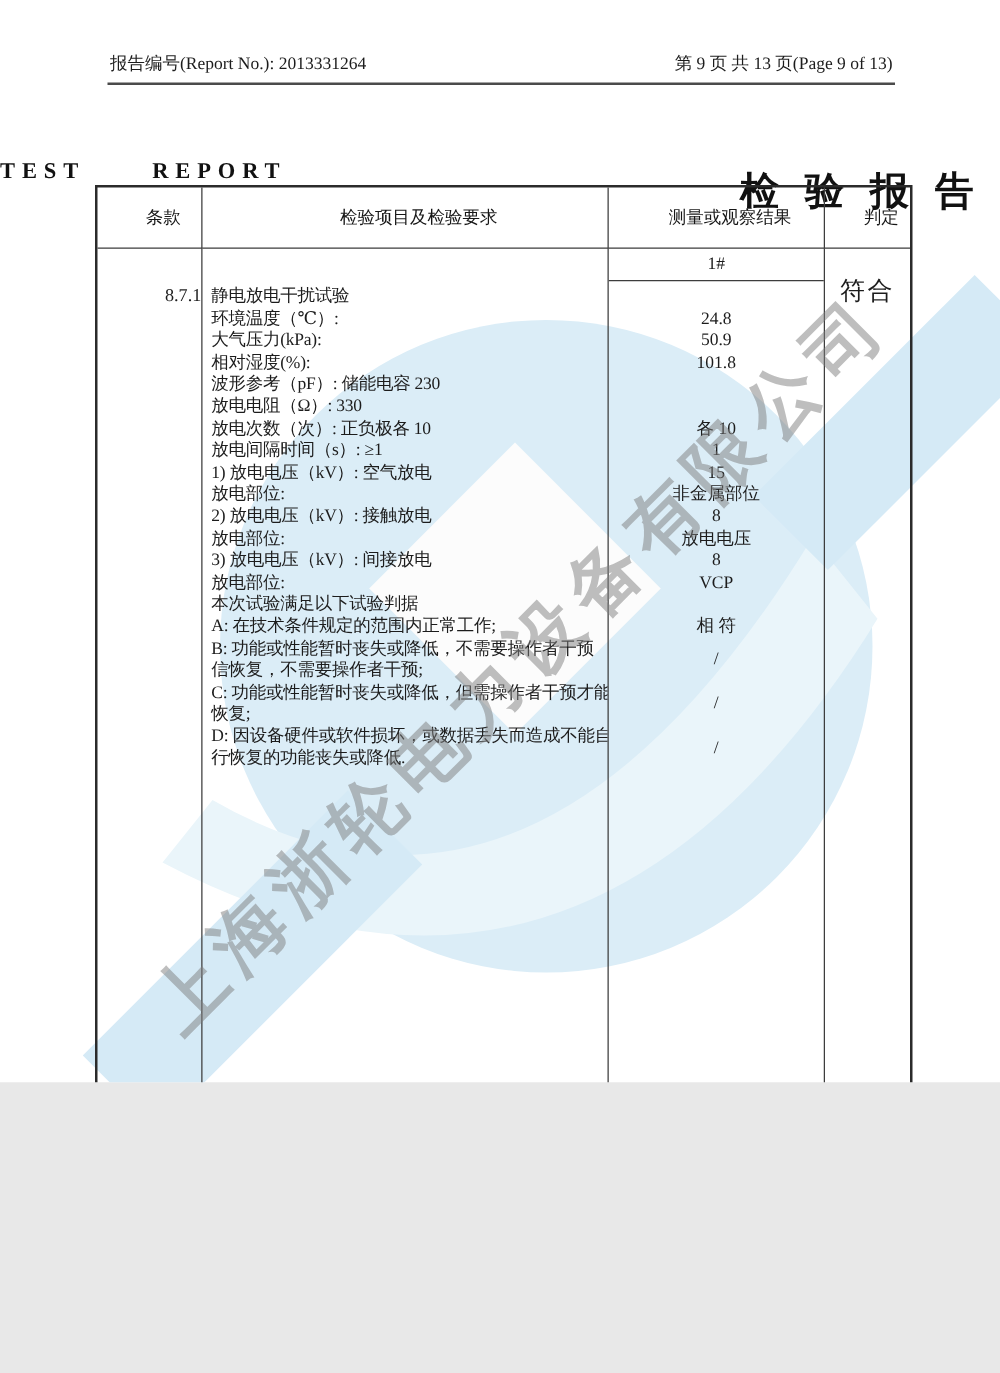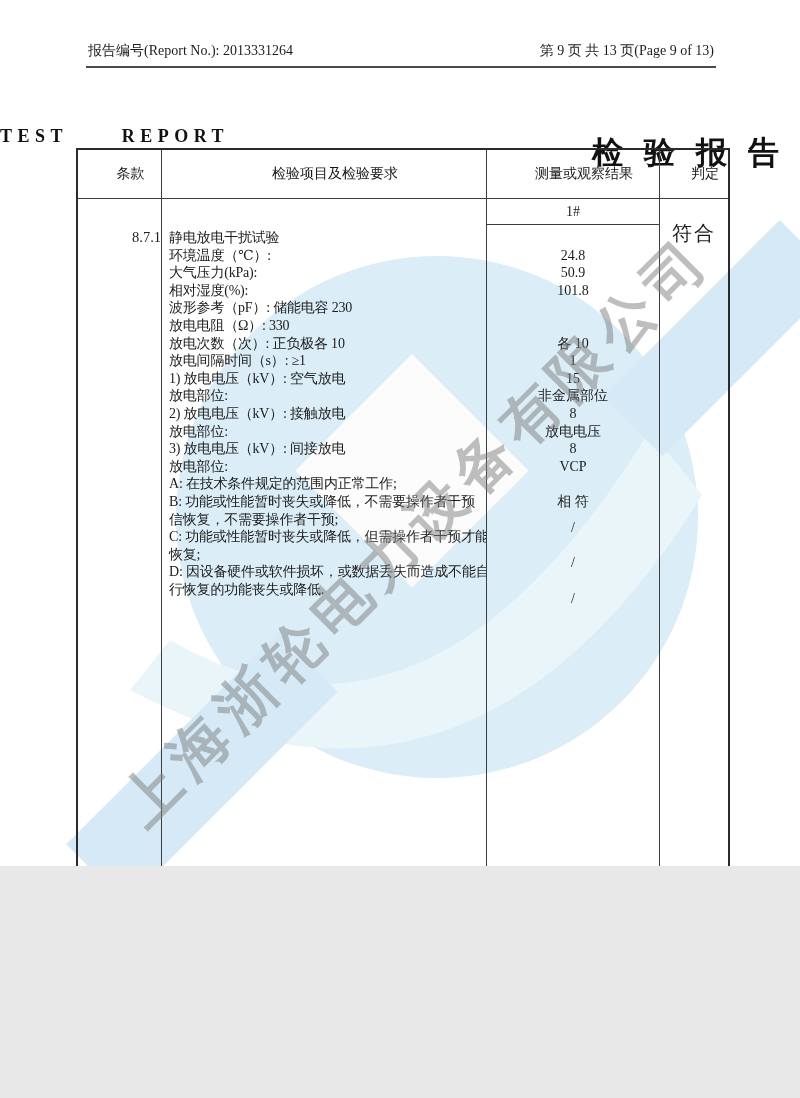--- a/index.html
+++ b/index.html
@@ -105,20 +105,21 @@
       <div class="ln"><span>波形参考（pF）: 储能电容 230</span></div>
       <div class="ln"><span>放电电阻（Ω）: 330</span></div>
       <div class="ln"><span>放电次数（次）: 正负极各 10</span></div>
       <div class="ln"><span>放电间隔时间（s）: ≥1</span></div>
       <div class="ln"><span>1) 放电电压（kV）: 空气放电</span></div>
       <div class="ln"><span>放电部位:</span></div>
       <div class="ln"><span>2) 放电电压（kV）: 接触放电</span></div>
       <div class="ln"><span>放电部位:</span></div>
       <div class="ln"><span>3) 放电电压（kV）: 间接放电</span></div>
       <div class="ln"><span>放电部位:</span></div>
+      <div class="ln"><span>本次试验满足以下试验判据</span></div>
       <div class="ln"><span>A: 在技术条件规定的范围内正常工作;</span></div>
       <div class="ln d">
           <span>B: 功能或性能暂时丧失或降低，不需要操作者干预</span>
           <span>信恢复，不需要操作者干预;</span>
         </div>
       <div class="ln d">
           <span>C: 功能或性能暂时丧失或降低，但需操作者干预才能</span>
           <span>恢复;</span>
         </div>
       <div class="ln d">

